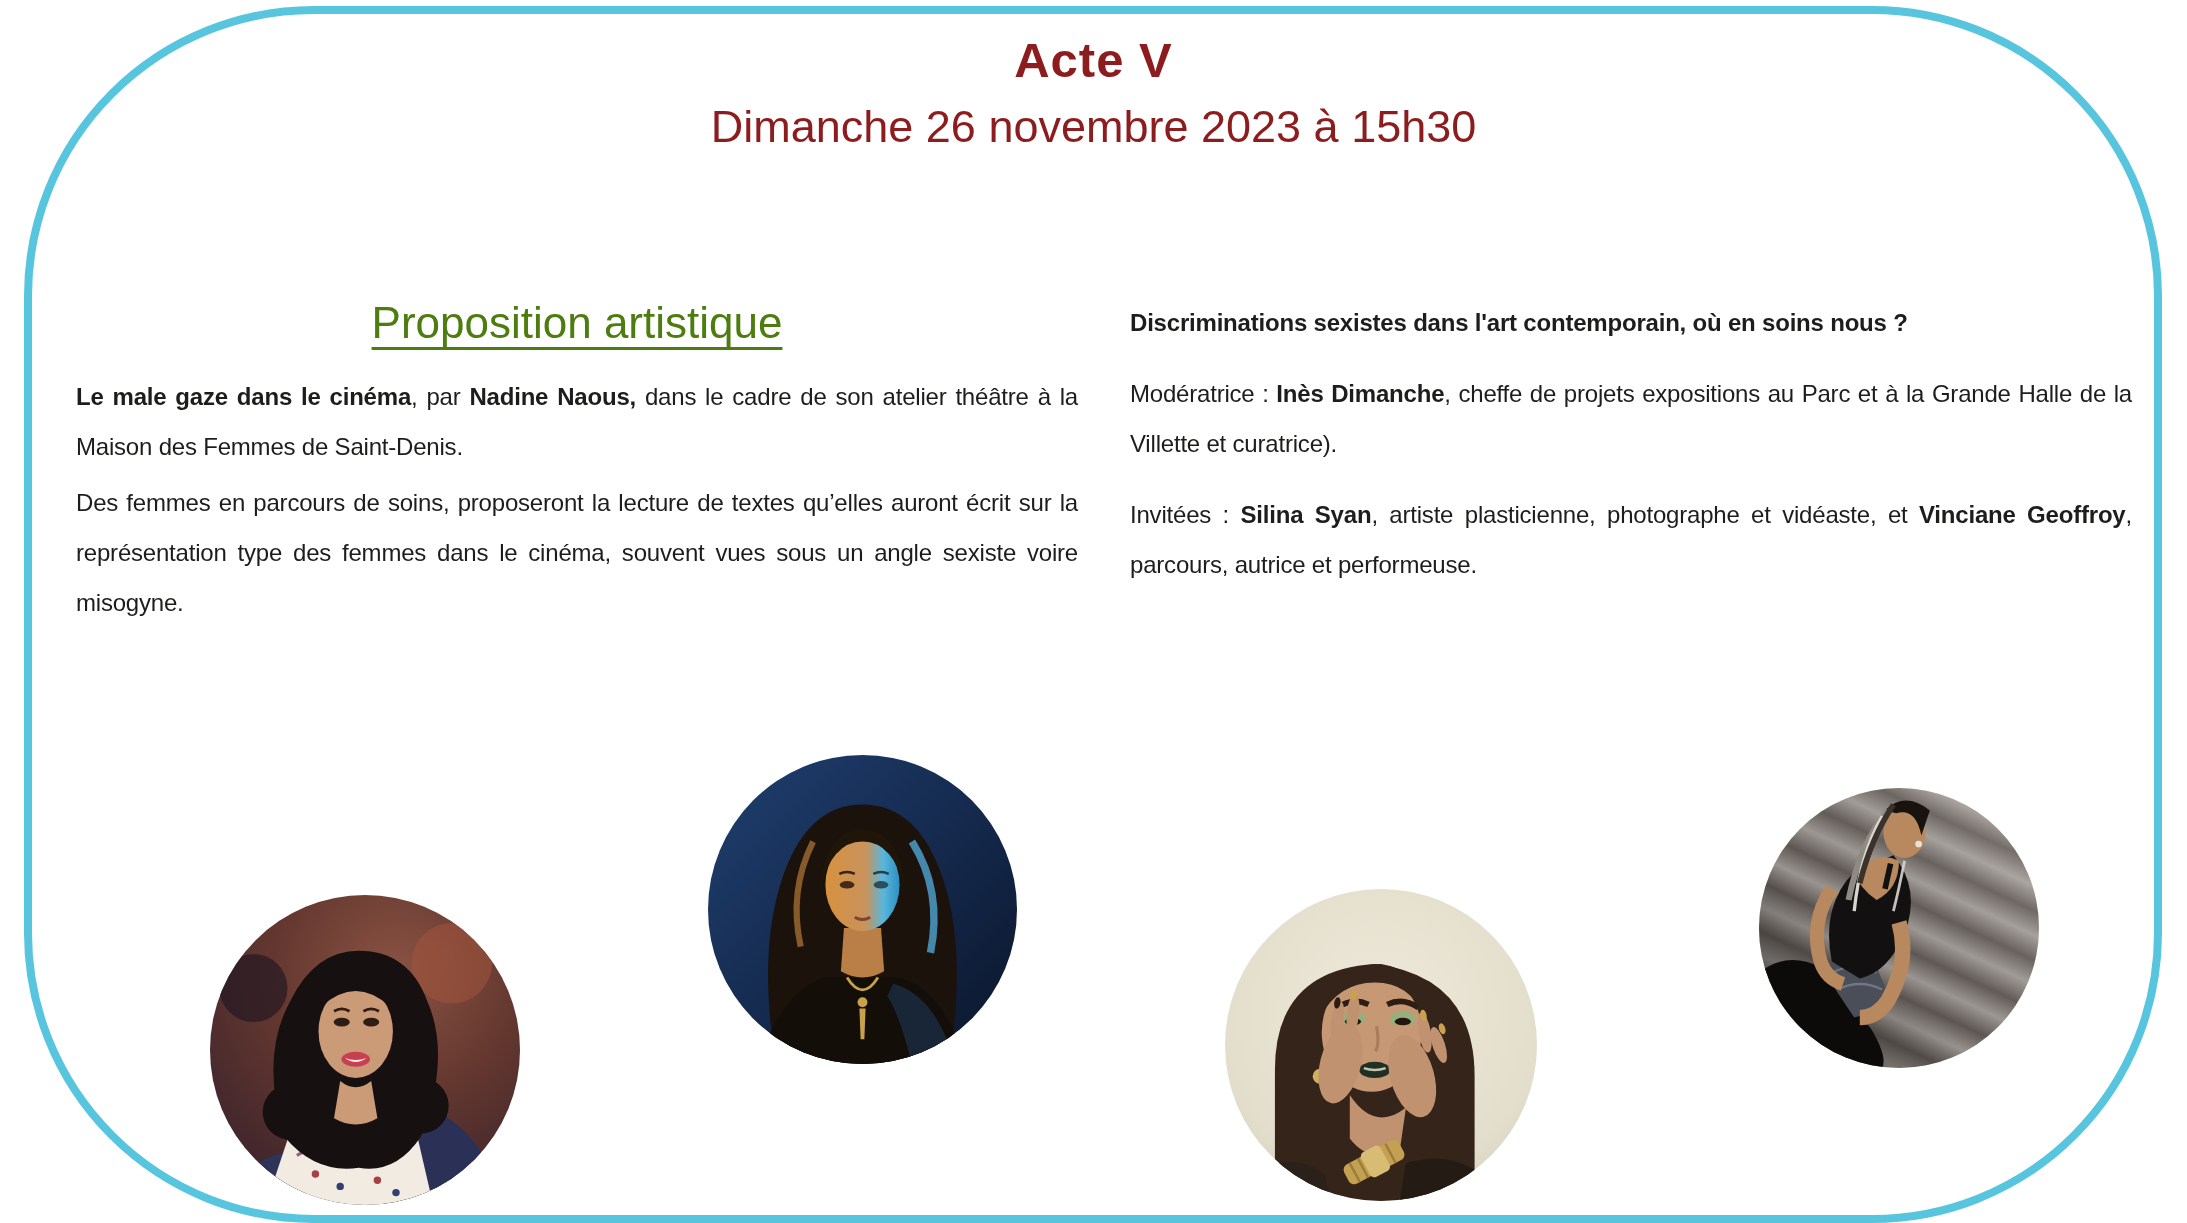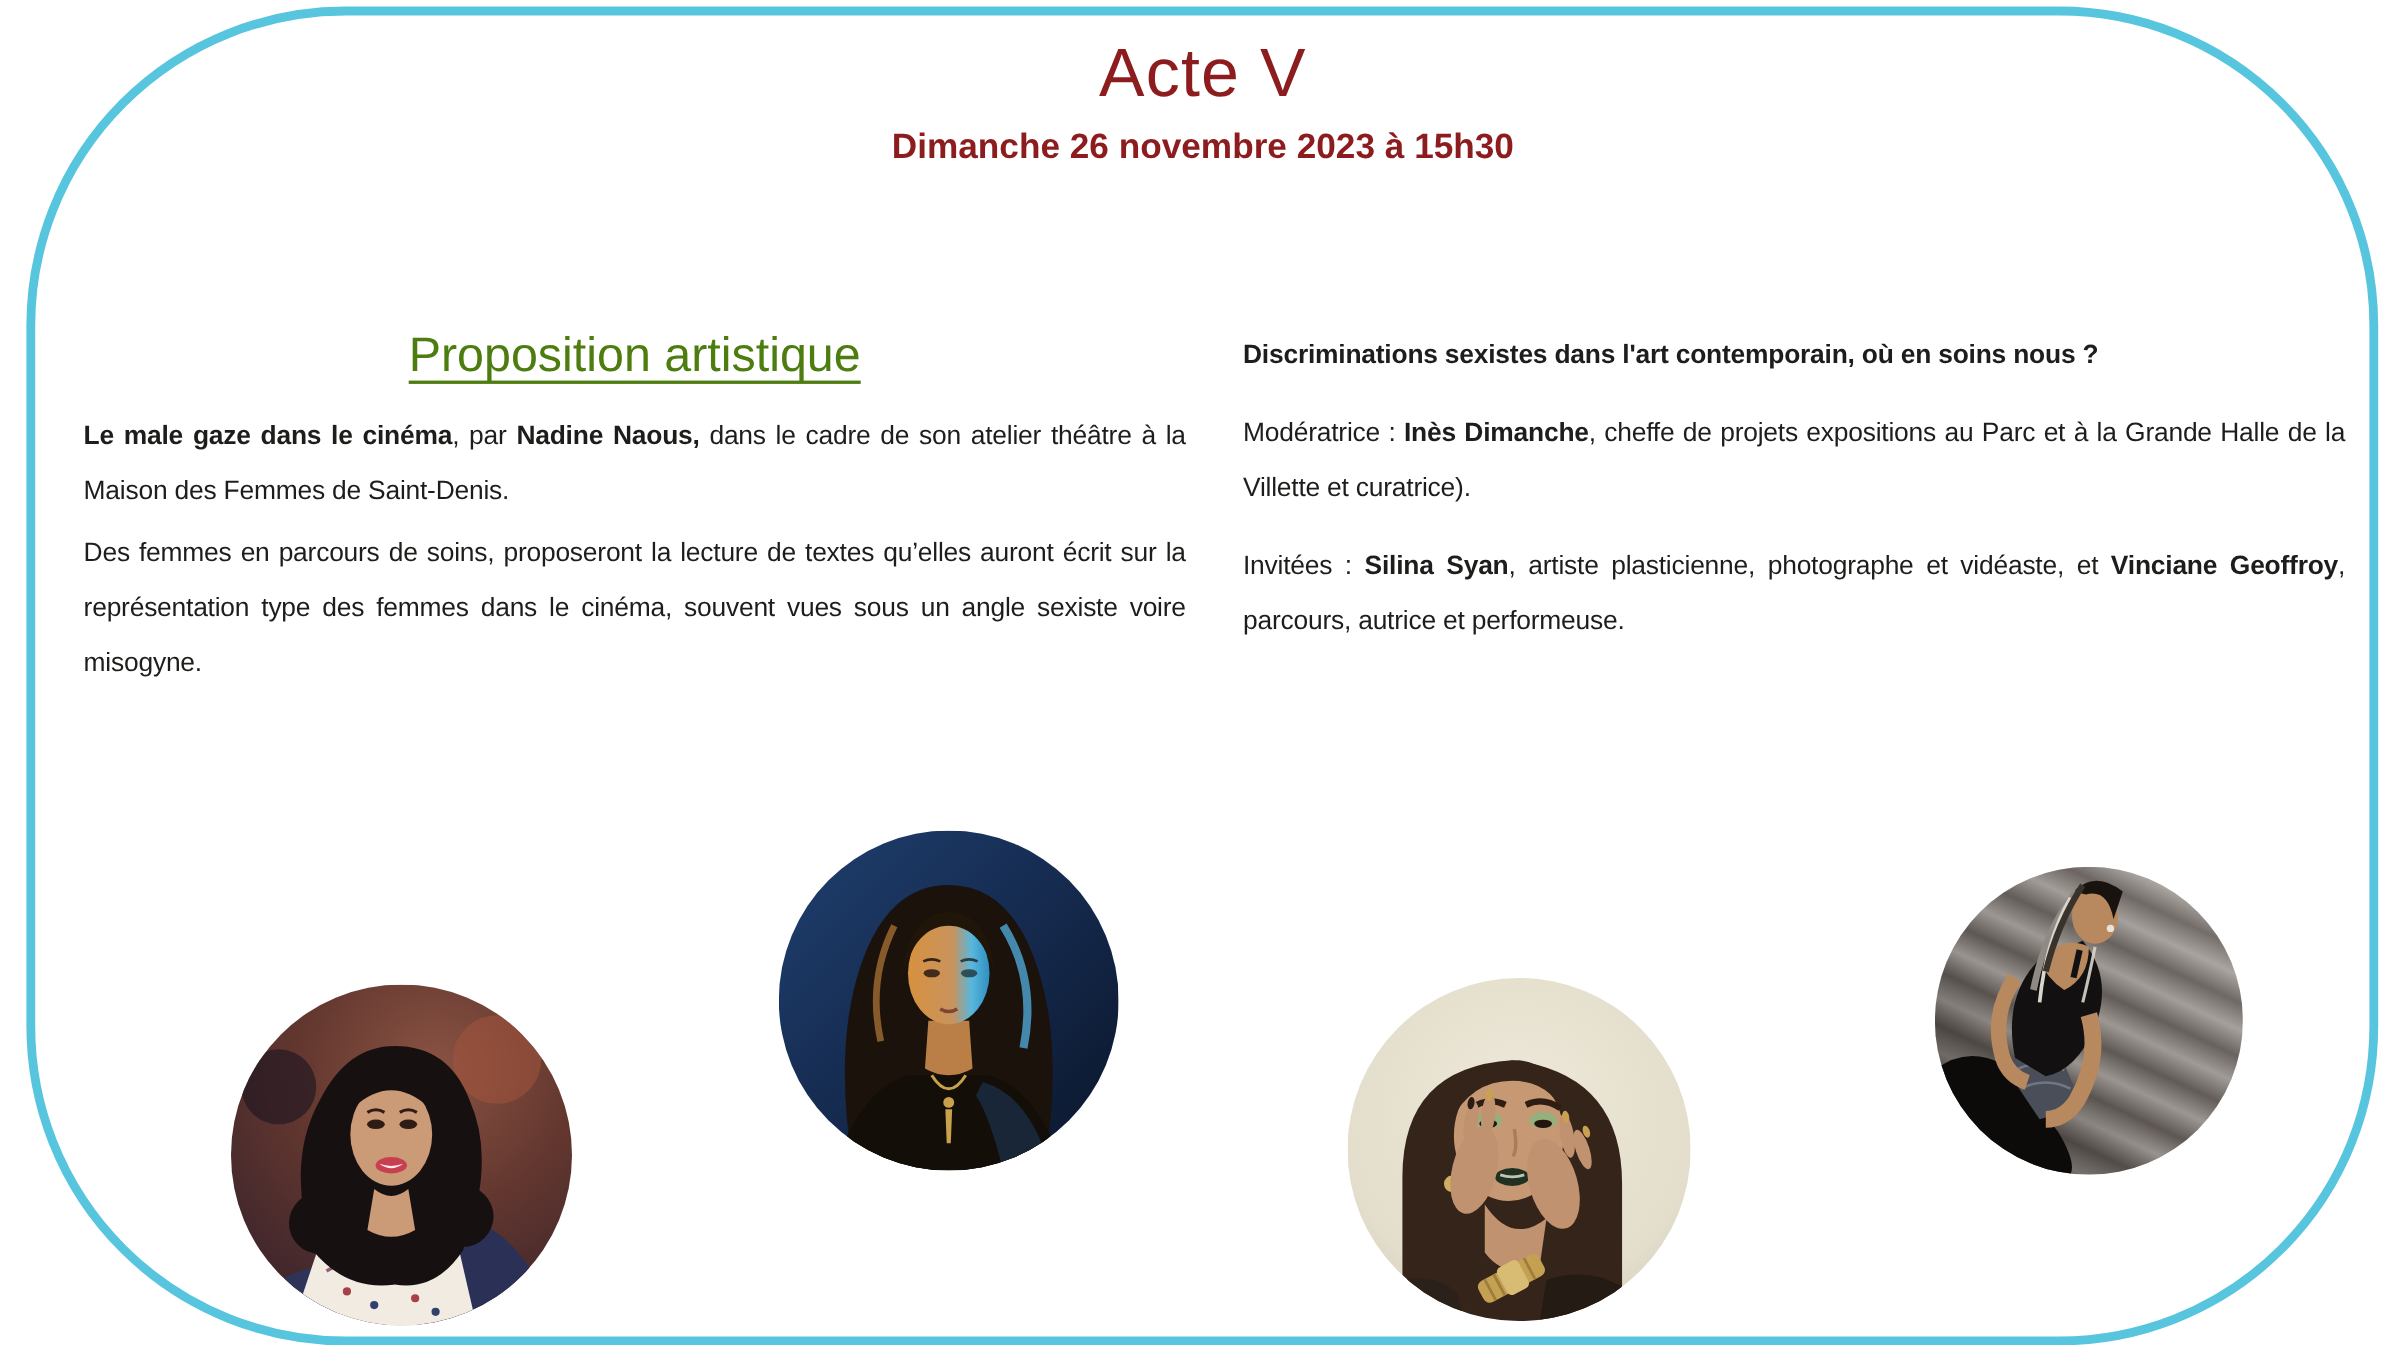--- a/index.html
+++ b/index.html
@@ -32,29 +32,29 @@
   .header {
     position: absolute;
     left: 0;
     right: 0;
     top: 34px;
     text-align: center;
     color: #8c1c1e;
   }
   .header h1 {
     margin: 0;
-    font-size: 62px;
+    font-size: 49px;
     line-height: 1.08;
-    font-weight: 400;
+    font-weight: 700;
     letter-spacing: 1px;
   }
   .header .subtitle {
     margin-top: 14px;
-    font-size: 32px;
-    font-weight: 700;
+    font-size: 45px;
+    font-weight: 400;
   }
   
   .columns {
     position: absolute;
     left: 76px;
     top: 298px;
     width: 2056px;
     display: grid;
     grid-template-columns: 1fr 1fr;
     column-gap: 52px;

